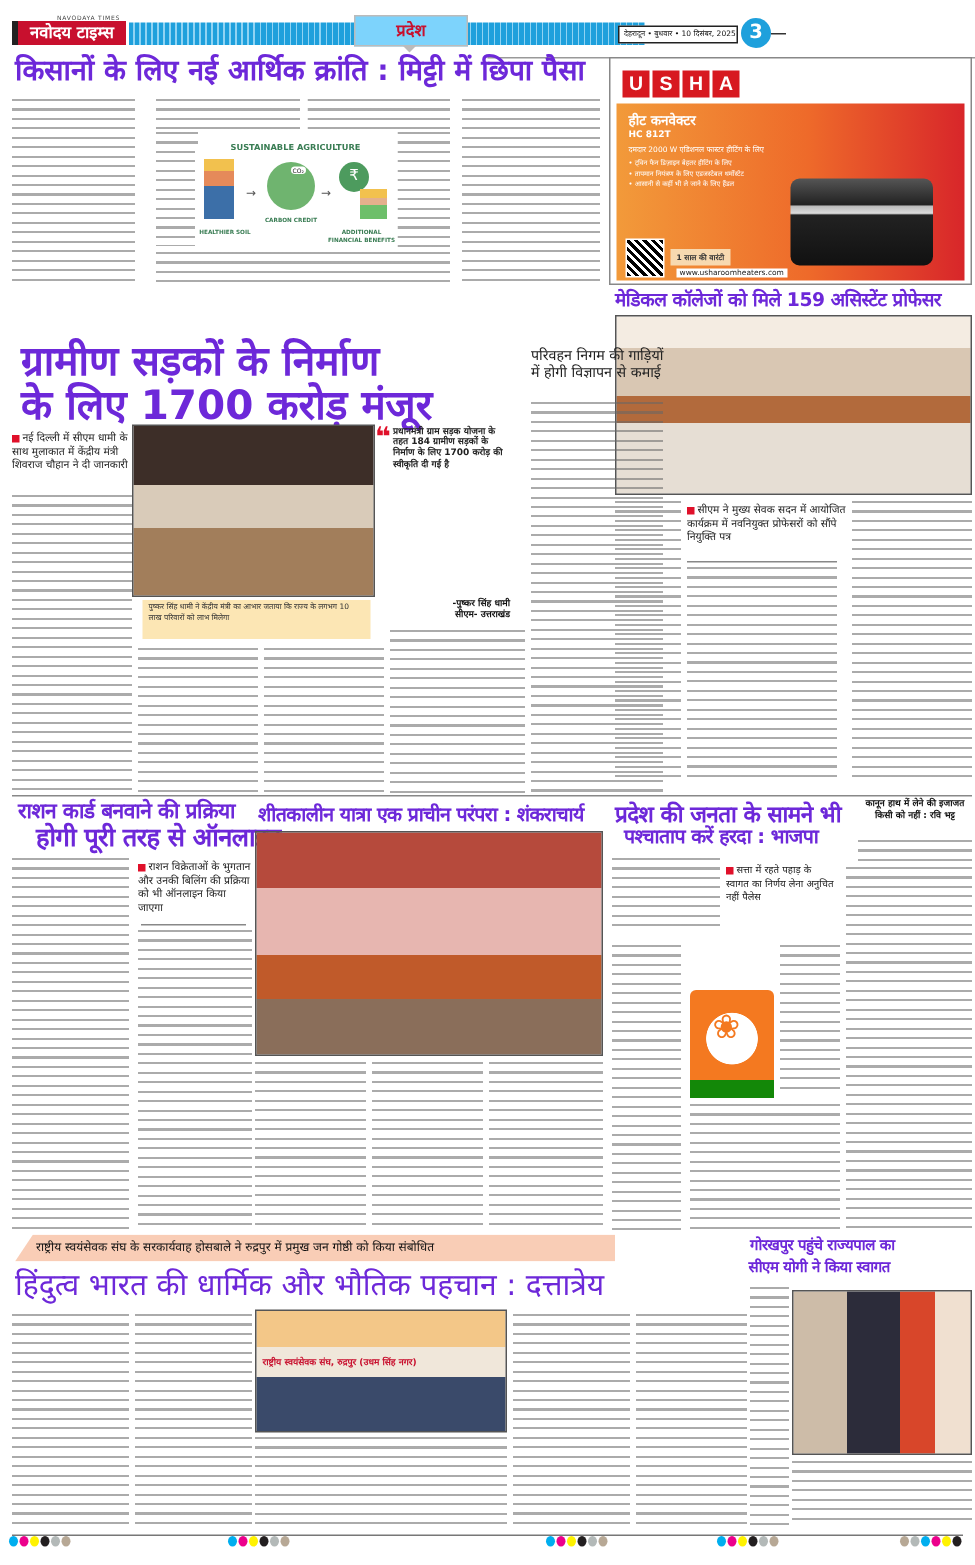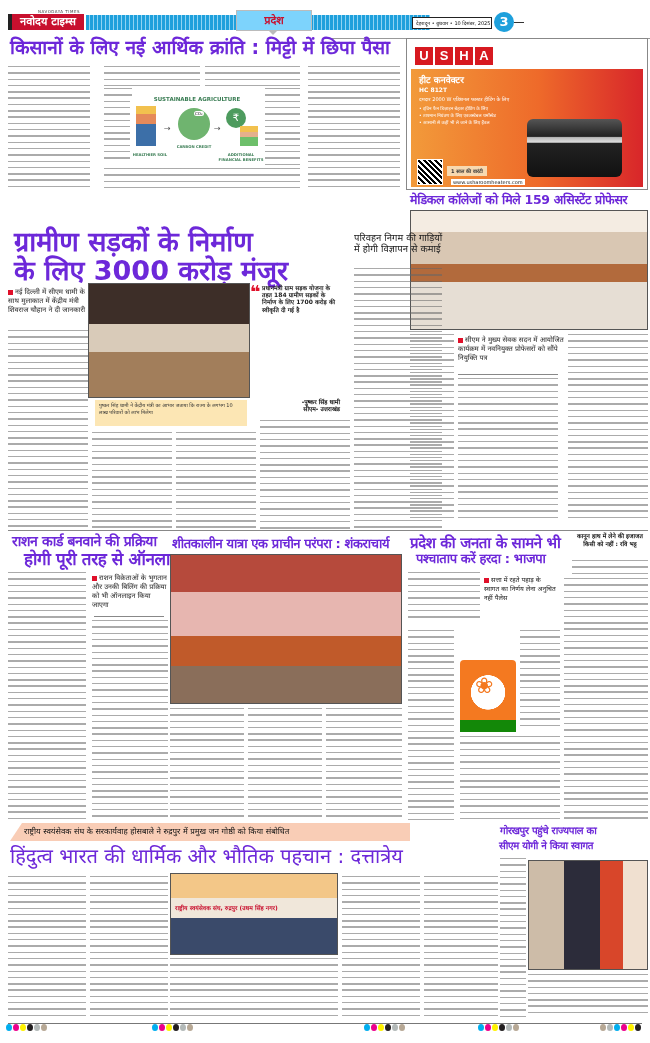--- a/index.html
+++ b/index.html
@@ -123,21 +123,21 @@
 <div class="abs bullet-head" style="left:458px;top:336px;width:106px"><span class="redsq"></span><span>सीएम ने मुख्य सेवक सदन में आयोजित कार्यक्रम में नवनियुक्त प्रोफेसरों को सौंपे नियुक्ति पत्र</span></div>
 <div class="abs rule" style="left:458px;top:374px;width:100px"></div>
 <div class="abs col-text" style="left:458px;top:378px;width:100px;height:142px">
     <span class="fill"></span>
   </div>
 <div class="abs col-text" style="left:568px;top:334px;width:80px;height:186px">
     <span class="fill"></span>
   </div>
 
 <div class="abs h-big" style="left:14px;top:228px;font-size:27px">ग्रामीण सड़कों के निर्माण</div>
-<div class="abs h-big" style="left:14px;top:257px;font-size:27px">के लिए 3000 करोड़ मंजूर</div>
+<div class="abs h-big" style="left:14px;top:257px;font-size:27px">के लिए 1700 करोड़ मंजूर</div>
 <div class="abs bullet-head" style="left:8px;top:288px;width:80px"><span class="redsq"></span><span>नई दिल्ली में सीएम धामी के साथ मुलाकात में केंद्रीय मंत्री शिवराज चौहान ने दी जानकारी</span></div>
 <div class="abs col-text" style="left:8px;top:330px;width:80px;height:200px">
     <span class="fill"></span>
   </div>
 <div class="abs photo" style="left:88px;top:283px;width:162px;height:115px;background:linear-gradient(180deg,#3d2e28 0 35%,#d9cbb9 35% 60%,#a27e5b 60%)"></div>
 <div class="abs" style="left:250px;top:285px;font-size:18px;color:#e0102a;font-weight:bold;line-height:14px">❝</div>
 <div class="abs" style="left:262px;top:284px;width:76px;font-size:6px;line-height:7.2px;font-weight:bold;color:#222">प्रधानमंत्री ग्राम सड़क योजना के तहत 184 ग्रामीण सड़कों के निर्माण के लिए 1700 करोड़ की स्वीकृति दी गई है</div>
 <div class="abs" style="left:300px;top:398px;width:40px;text-align:right;font-size:6px;font-weight:bold">-पुष्कर सिंह धामी</div>
 <div class="abs" style="left:300px;top:405px;width:40px;text-align:right;font-size:6px;font-weight:bold">सीएम- उत्तराखंड</div>
 <div class="abs" style="left:95px;top:400px;width:152px;height:26px;background:#fce6b4;font-size:5px;line-height:7px;padding:2px 4px;color:#333">पुष्कर सिंह धामी ने केंद्रीय मंत्री का आभार जताया कि राज्य के लगभग 10 लाख परिवारों को लाभ मिलेगा</div>

